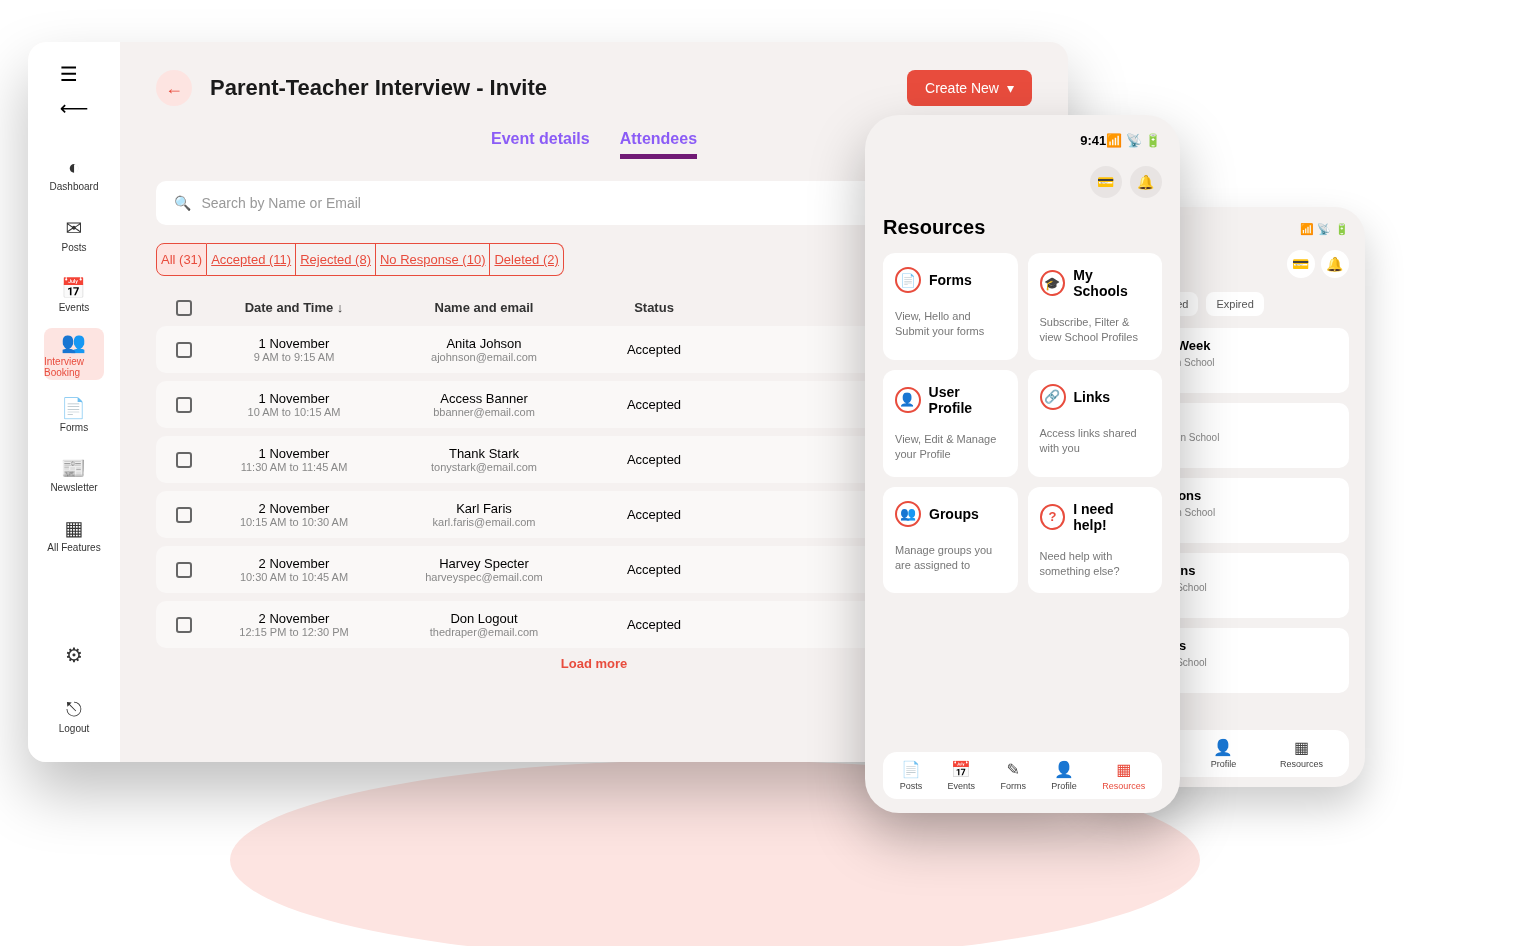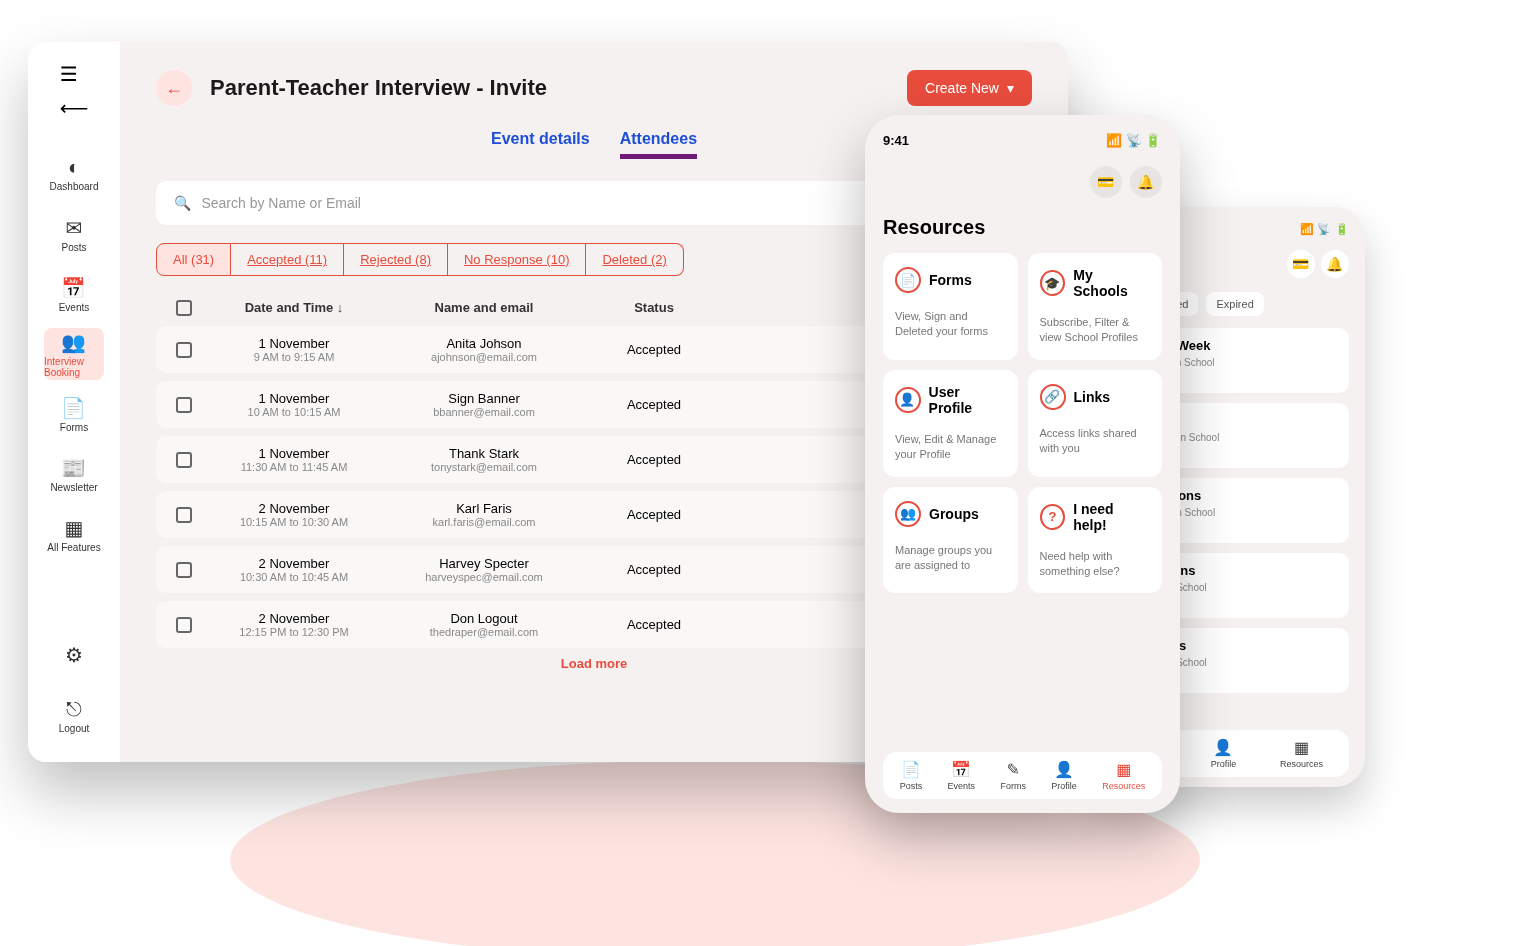--- a/index.html
+++ b/index.html
@@ -17,27 +17,27 @@
 .sb-top { display: flex; flex-direction: column; gap: 10px; margin-bottom: 20px; }
 .sb-top .ic { font-size: 20px; }
 
 .main { flex: 1; padding: 28px 36px; overflow: hidden; }
 .header-row { display: flex; align-items: center; gap: 18px; margin-bottom: 24px; }
 .back-btn { width: 36px; height: 36px; border-radius: 50%; background: #fde4e1; color: #e84c3d; display: flex; align-items: center; justify-content: center; font-size: 18px; cursor: pointer; }
 .page-title { font-size: 22px; font-weight: 700; color: #1a1a1a; }
 .create-btn { margin-left: auto; background: #e84c3d; color: #fff; padding: 10px 18px; border-radius: 8px; font-size: 14px; display: flex; align-items: center; gap: 8px; cursor: pointer; }
 
 .tabs { display: flex; justify-content: center; gap: 30px; margin-bottom: 22px; }
-.tab { font-size: 16px; font-weight: 600; color: #1d4ed8; padding-bottom: 6px; cursor: pointer; }
+.tab { font-size: 16px; font-weight: 600; color: #8b5cf6; padding-bottom: 6px; cursor: pointer; }
 .tab.active { border-bottom: 5px solid #701a75; }
 
 .search-box { background: #fff; border-radius: 10px; padding: 14px 18px; display: flex; align-items: center; gap: 10px; color: #999; font-size: 14px; margin-bottom: 18px; }
 
 .filters { display: flex; margin-bottom: 14px; }
-.filter { border: 1px solid #e84c3d; color: #e84c3d; padding: 8px 16px; font-size: 13px; cursor: pointer; }
+.filter { border: 1px solid #e84c3d; color: #e84c3d; padding: 8px 4px; font-size: 13px; cursor: pointer; }
 .filter.active { background: #fde4e1; }
 .filter:first-child { border-radius: 8px 0 0 8px; }
 .filter:last-child { border-radius: 0 8px 8px 0; }
 .filter + .filter { border-left: none; text-decoration: underline; }
 
 .thead { display: grid; grid-template-columns: 40px 180px 200px 140px 1fr; padding: 10px 8px; font-size: 13px; font-weight: 600; color: #333; }
 .row { display: grid; grid-template-columns: 40px 180px 200px 140px 1fr; align-items: center; background: #faf8f7; border-radius: 10px; padding: 10px 8px; margin-bottom: 8px; font-size: 13px; }
 .cell { text-align: center; }
 .cell .sub { font-size: 11px; color: #888; }
 .chk { width: 16px; height: 16px; border: 2px solid #666; border-radius: 3px; margin: 0 auto; }
@@ -56,21 +56,21 @@
 .ev-card .badge { font-size: 10px; font-weight: 700; }
 .badge.scheduled { color: #c77d00; }
 .badge.accepted { color: #0a8a3a; }
 .badge.red { color: #e84c3d; }
 .bottom-nav { position: absolute; bottom: 10px; left: 16px; right: 16px; background: #fff; border-radius: 14px; display: flex; justify-content: space-around; padding: 8px 4px; }
 .bn-item { display: flex; flex-direction: column; align-items: center; font-size: 9px; color: #444; gap: 2px; }
 .bn-item .ic { font-size: 16px; }
 
 
 .phone-front { position: absolute; left: 865px; top: 115px; width: 315px; height: 698px; background: #f4f1f0; border-radius: 34px; box-shadow: 0 25px 55px rgba(0,0,0,.28); z-index: 5; padding: 18px; overflow: hidden; }
-.phone-front .statusbar { display: flex; justify-content: space-between; font-size: 13px; font-weight: 600; margin-bottom: 18px; }
+.phone-front .statusbar { display: flex; justify-content: flex-end; font-size: 13px; font-weight: 600; margin-bottom: 18px; }
 .phone-front .icons-row { display: flex; justify-content: flex-end; gap: 8px; margin-bottom: 18px; }
 .phone-front .icon-sq { width: 32px; height: 32px; background: #e8e4e3; }
 .phone-front h2 { font-size: 20px; font-weight: 700; margin-bottom: 14px; }
 .res-grid { display: grid; grid-template-columns: 1fr 1fr; gap: 10px; }
 .res-card { background: #fff; border-radius: 12px; padding: 14px 12px; }
 .res-card .hdr { display: flex; align-items: center; gap: 8px; margin-bottom: 16px; }
 .res-card .ico { width: 26px; height: 26px; border: 2px solid #e84c3d; border-radius: 50%; display: flex; align-items: center; justify-content: center; color: #e84c3d; font-size: 13px; font-weight: bold; }
 .res-card .ttl { font-size: 14px; font-weight: 700; }
 .res-card .desc { font-size: 11px; color: #777; line-height: 1.4; }
 .phone-front .bottom-nav { left: 18px; right: 18px; bottom: 14px; }
@@ -181,21 +181,21 @@
         </div>
         <div class="row">
     <div class="cell">
             <div class="chk"></div>
           </div>
     <div class="cell">
             <div>1 November</div>
             <div class="sub">10 AM to 10:15 AM</div>
           </div>
     <div class="cell">
-            <div>Sign Banner</div>
+            <div>Access Banner</div>
             <div class="sub">bbanner@email.com</div>
           </div>
     <div class="cell">Accepted</div>
     <div class="cell" style="text-align:right;padding-right:8px">Hello,</div>
         </div>
         <div class="row">
     <div class="cell">
             <div class="chk"></div>
           </div>
     <div class="cell">
@@ -326,21 +326,21 @@
     <div class="icon-sq">💳</div>
     <div class="icon-sq">🔔</div>
   </div>
   <h2>Resources</h2>
   <div class="res-grid" id="res-grid">
       <div class="res-card">
         <div class="hdr">
           <div class="ico">📄</div>
           <div class="ttl">Forms</div>
         </div>
-        <div class="desc">View, Sign and Deleted your forms</div>
+        <div class="desc">View, Hello and Submit your forms</div>
       </div>
       <div class="res-card">
         <div class="hdr">
           <div class="ico">🎓</div>
           <div class="ttl">My Schools</div>
         </div>
         <div class="desc">Subscribe, Filter &amp; view School Profiles</div>
       </div>
       <div class="res-card">
         <div class="hdr">

